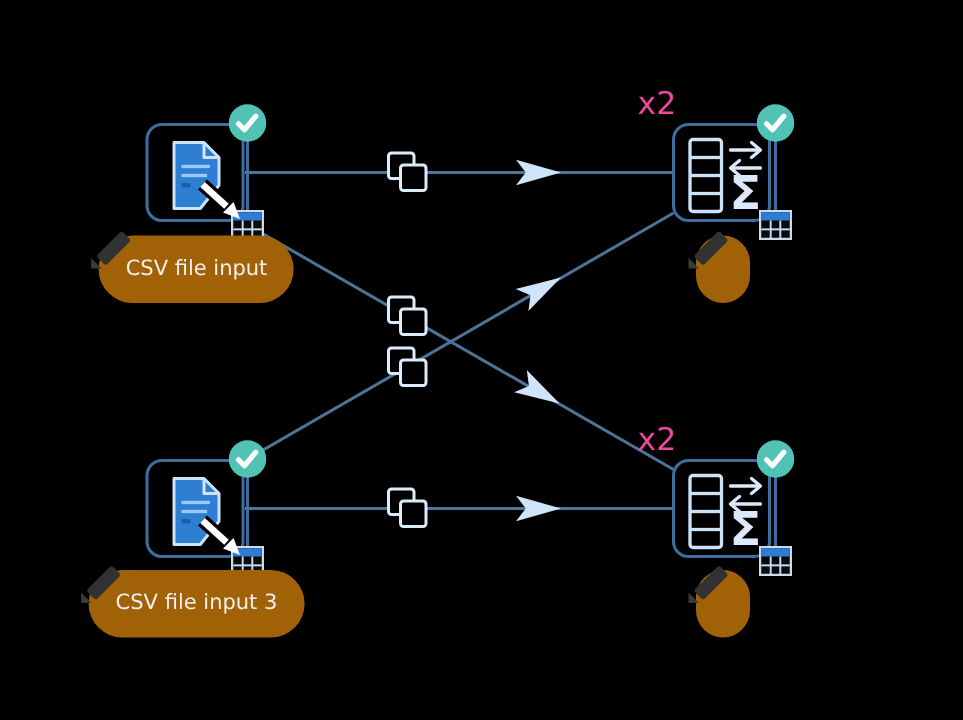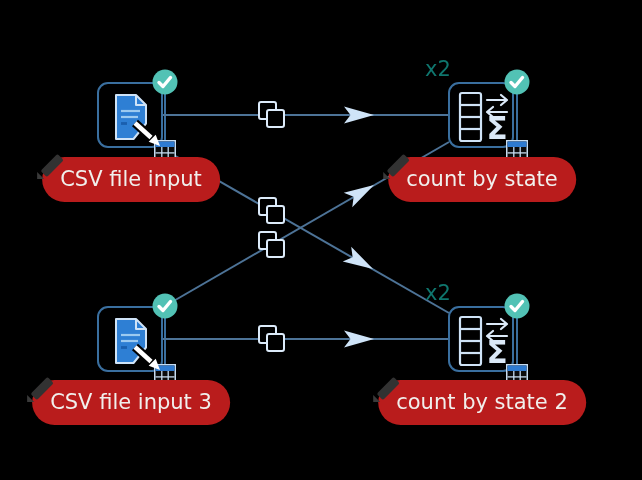--- a/index.html
+++ b/index.html
@@ -20,35 +20,35 @@
   .port{position:absolute;width:22px;height:20px;}
   
   .copy{position:absolute;width:27px;height:27px;}
   .copy .sq{position:absolute;width:19px;height:19px;box-sizing:border-box;
     border:2.5px solid #dcebfa;border-radius:3px;background:#000;}
   .copy .back{left:0;top:0;}
   .copy .front{left:8px;top:8px;}
   
   .pill{
     position:absolute;height:45px;line-height:45px;padding:0 18px;
-    background:#b91c1c;border-radius:23px;color:#f1efec;font-size:21px;
+    background:#a16207;border-radius:23px;color:#f1efec;font-size:14px;
     white-space:nowrap;transform:translateX(-50%);
   }
   .pill .txt{position:relative;z-index:1;}
   .pencil{position:absolute;left:-6px;top:-9px;width:34px;height:34px;z-index:0;}
   .pencil::before{
     content:"";position:absolute;left:4px;top:13px;width:24px;height:9px;
     background:#323232;border-radius:2px;transform:rotate(-45deg);
   }
   .pencil::after{
     content:"";position:absolute;left:1px;top:24px;width:0;height:0;
     border-left:7px solid #3a3a3a;border-top:7px solid transparent;transform:rotate(0deg);
   }
   
-  .badge{position:absolute;color:#0f766e;font-size:21px;line-height:22px;}
+  .badge{position:absolute;color:#ec4899;font-size:21px;line-height:22px;}
 </style>
 </head>
 <body>
 
 <div class="canvas">
 
   <svg class="layer">
 
     <line x1="165" y1="82" x2="165" y2="150" stroke="#3a6f9f" stroke-width="2"></line>
     <line x1="165" y1="306" x2="165" y2="374" stroke="#3a6f9f" stroke-width="2"></line>
@@ -212,24 +212,22 @@
 
   <div class="badge" style="left:425px;top:58px;">x2</div>
   <div class="badge" style="left:425px;top:282px;">x2</div>
 
   <div class="pill" style="left:131px;top:157px;">
     <span class="pencil"></span>
     <span class="txt">CSV file input</span>
   </div>
   <div class="pill" style="left:482px;top:157px;">
     <span class="pencil"></span>
-    <span class="txt">count by state</span>
   </div>
   <div class="pill" style="left:131px;top:380px;">
     <span class="pencil"></span>
     <span class="txt">CSV file input 3</span>
   </div>
   <div class="pill" style="left:482px;top:380px;">
     <span class="pencil"></span>
-    <span class="txt">count by state 2</span>
   </div>
 
 </div>
 
 </body></html>

